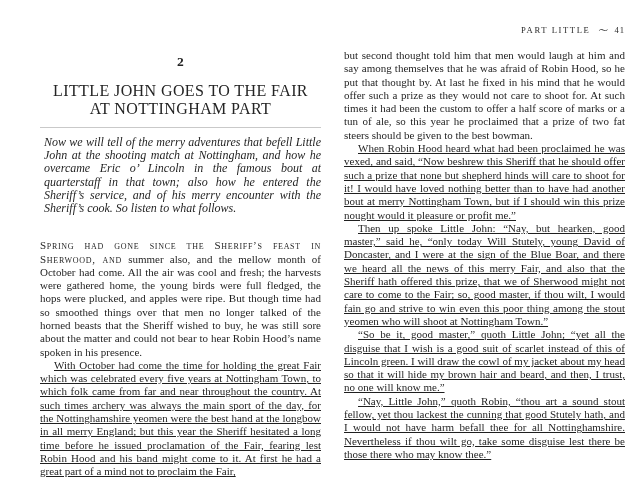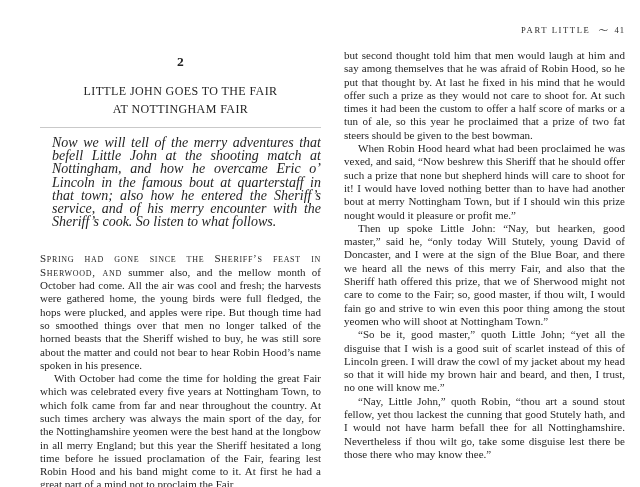--- a/index.html
+++ b/index.html
@@ -18,47 +18,47 @@
   .chapter-num {
     margin-top: 54px;
     text-align: center;
     font-size: 13.5px;
     font-weight: 700;
     letter-spacing: 0.5px;
     color: #242424;
   }
   .chapter-title {
     margin: 12px 0 0 0;
-    font-size: 12px;
+    font-size: 16px;
     line-height: 18px;
     text-align: center;
     letter-spacing: 0.4px;
     font-weight: 400;
     color: #242424;
   }
   .rule {
     border: none;
     border-top: 1px solid #c9c9c9;
     margin: 9px 0 0 0;
   }
   .intro {
-    margin: 8px 0 0 12px;
+    margin: 8px 0 0 4px;
     font-style: italic;
-    font-size: 14px;
+    font-size: 12px;
     line-height: 13.2px;
     text-align: justify;
   }
   p.body {
     margin: 0;
     font-size: 11px;
     line-height: 13.3px;
     text-align: justify;
   }
   p.body-start { margin-top: 24px; }
-  p.indent { text-indent: 14px; }
+  p.indent { text-indent: 14px; text-decoration: underline; }
   .smallcaps { font-variant: small-caps; letter-spacing: 0.7px; }
 
   .running-head {
     margin-top: 22px;
     text-align: right;
     font-size: 8.6px;
     letter-spacing: 1.6px;
     color: #2a2a2a;
     white-space: nowrap;
   }
@@ -74,21 +74,21 @@
 </style>
 </head>
 <body>
 
 <div>
 
   <div class="page" id="left-page">
     <div class="chapter-num">2</div>
     <div class="chapter-title">
       <span>LITTLE JOHN GOES TO THE FAIR</span><br>
-      <span>AT NOTTINGHAM FAIR</span>
+      <span>AT NOTTINGHAM PART</span>
     </div>
     <hr class="rule">
     <p class="intro">Now we will tell of the merry adventures that befell Little John at the shooting match at Nottingham, and how he overcame Eric o’ Lincoln in the famous bout at quarterstaff in that town; also how he entered the Sheriff’s service, and of his merry encounter with the Sheriff’s cook. So listen to what follows.</p>
     <p class="body body-start"><span class="smallcaps">Spring had gone since the Sheriff’s feast in Sherwood, and</span><span> summer also, and the mellow month of October had come. All the air was cool and fresh; the harvests were gathered home, the young birds were full fledged, the hops were plucked, and apples were ripe. But though time had so smoothed things over that men no longer talked of the horned beasts that the Sheriff wished to buy, he was still sore about the matter and could not bear to hear Robin Hood’s name spoken in his presence.</span></p>
     <p class="body indent">With October had come the time for holding the great Fair which was celebrated every five years at Nottingham Town, to which folk came from far and near throughout the country. At such times archery was always the main sport of the day, for the Nottinghamshire yeomen were the best hand at the longbow in all merry England; but this year the Sheriff hesitated a long time before he issued proclamation of the Fair, fearing lest Robin Hood and his band might come to it. At first he had a great part of a mind not to proclaim the Fair,</p>
   </div>
 
   <div class="page" id="right-page">
     <div class="running-head">
       <span>PART LITTLE</span><span class="orn">⁓</span><span class="pgnum">41</span>

